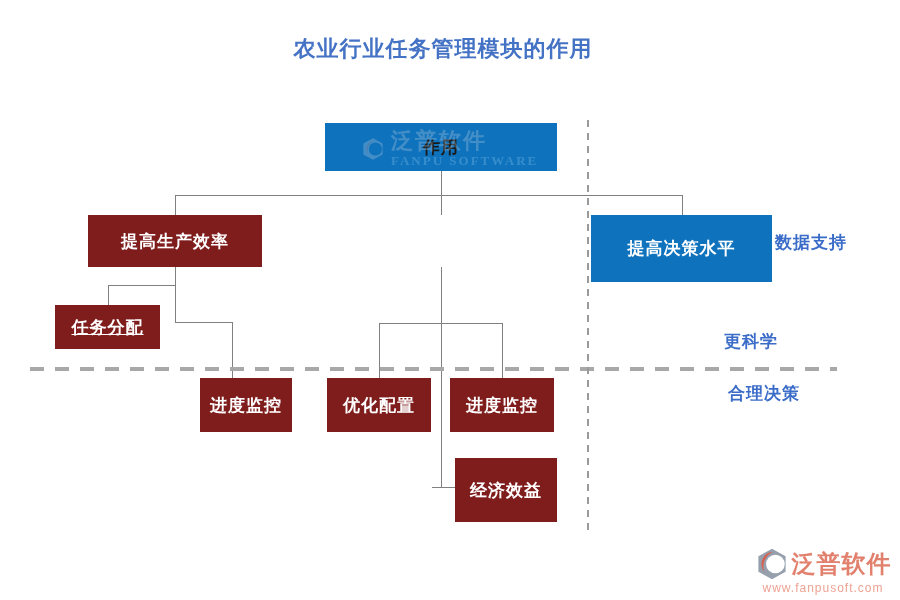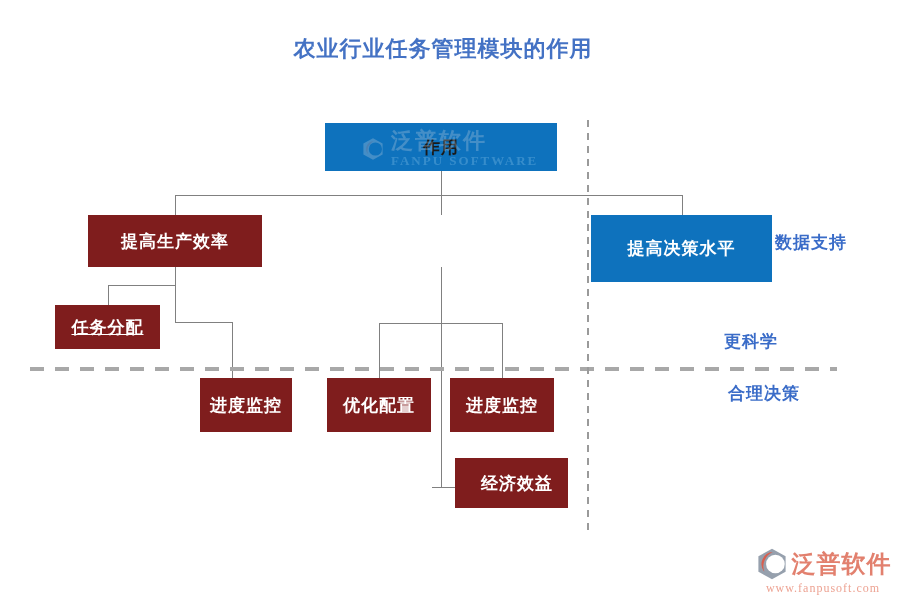--- a/index.html
+++ b/index.html
@@ -52,21 +52,21 @@
   .wm-sub{color:#9fd2f2;font-size:13px;letter-spacing:2px;margin-top:2px;font-family:Liberation Serif, serif;}
 
   .fanpu-logo{
     position:absolute;left:752px;top:547px;width:142px;z-index:3;
     display:flex;flex-direction:column;align-items:center;
   }
   .logo-row{display:flex;align-items:center;gap:3px;}
   .logo-name{color:#e2806e;font-size:24px;font-weight:bold;letter-spacing:1px;}
   .logo-url{
     color:#eda393;font-size:12px;margin-top:0px;letter-spacing:1px;
-    font-family:Liberation Serif, serif;
+    font-family:Liberation Sans, sans-serif;
   }
 </style>
 </head>
 <body>
 
 <div class="stage">
 
   <div class="diagram-title">农业行业任务管理模块的作用</div>
 
   <div class="line vline" style="left:441px;top:171px;height:24px;"></div>
@@ -114,21 +114,21 @@
   </div>
   <div class="box" style="left:200px;top:378px;width:92px;height:54px;">
     <span>进度监控</span>
   </div>
   <div class="box" style="left:327px;top:378px;width:104px;height:54px;">
     <span>优化配置</span>
   </div>
   <div class="box" style="left:450px;top:378px;width:104px;height:54px;">
     <span>进度监控</span>
   </div>
-  <div class="box" style="left:455px;top:458px;width:102px;height:50px;padding-left:11px;">
+  <div class="box" style="left:455px;top:458px;width:102px;height:64px;">
     <span>经济效益</span>
   </div>
 
   <div class="side-label lbl-data-support">数据支持</div>
   <div class="side-label lbl-more-scientific">更科学</div>
   <div class="side-label lbl-reasonable-decision">合理决策</div>
 
   <div class="fanpu-logo">
     <div class="logo-row">
       <svg width="34" height="34" viewBox="0 0 40 40">

